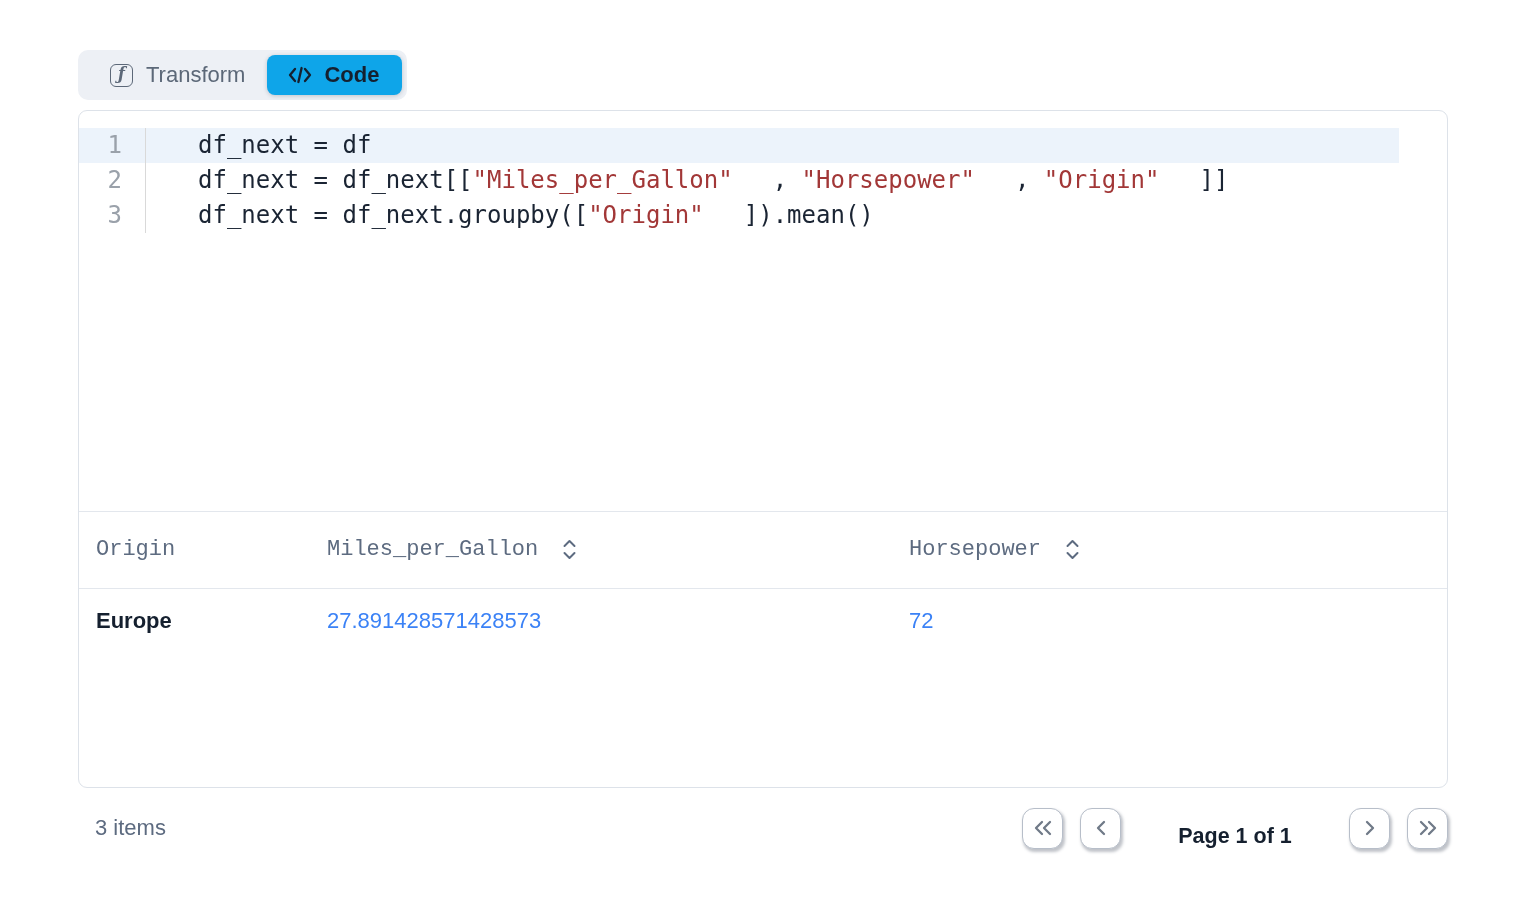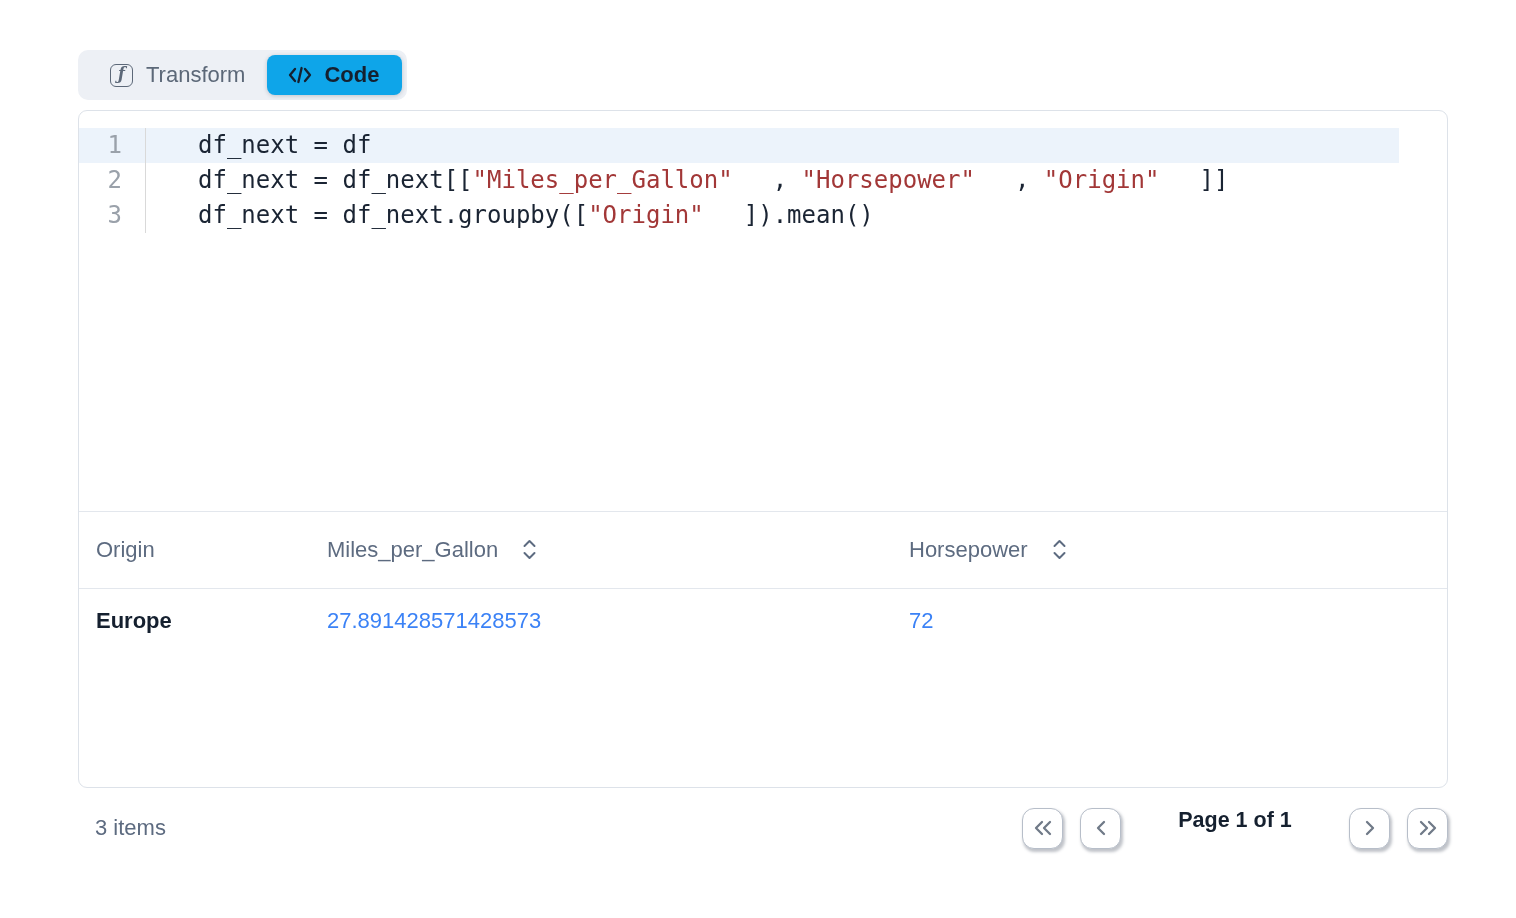--- a/index.html
+++ b/index.html
@@ -105,20 +105,21 @@
   
   table { width: 100%; border-collapse: collapse; font-size: 22px; }
   thead th {
     height: 76px;
     text-align: left;
     font-weight: 400;
     color: #5d6b80;
     border-bottom: 1px solid #e3e7ed;
     padding: 0 0 0 17px;
     vertical-align: middle;
+    font-family: Liberation Mono, monospace;
   }
   thead th .th-inner { display: inline-flex; align-items: center; gap: 24px; }
   tbody td {
     height: 66px;
     padding: 0 0 0 17px;
     color: #3b82f6;
     border-bottom: 1px solid #e8ebf0;
     vertical-align: middle;
   }
   tbody tr:last-child td { border-bottom: none; }
@@ -130,21 +131,21 @@
   
   .footer {
     width: 1370px;
     height: 80px;
     display: flex;
     align-items: center;
     justify-content: space-between;
     gap: 37px;
   }
   .items-count { color: #5d6b80; font-size: 22px; padding-left: 17px; }
-  .pager { display: flex; align-items: flex-start; }
+  .pager { display: flex; align-items: flex-end; }
   .pg-btn {
     width: 41px; height: 41px;
     background: #ffffff;
     border: 1.6px solid #b7bec9;
     border-radius: 12px;
     display: flex; align-items: center; justify-content: center;
     cursor: pointer;
     box-shadow: 1.5px 2.5px 3px rgba(90, 98, 112, 0.38);
   }
   .pg-btn + .pg-btn { margin-left: 17px; }

